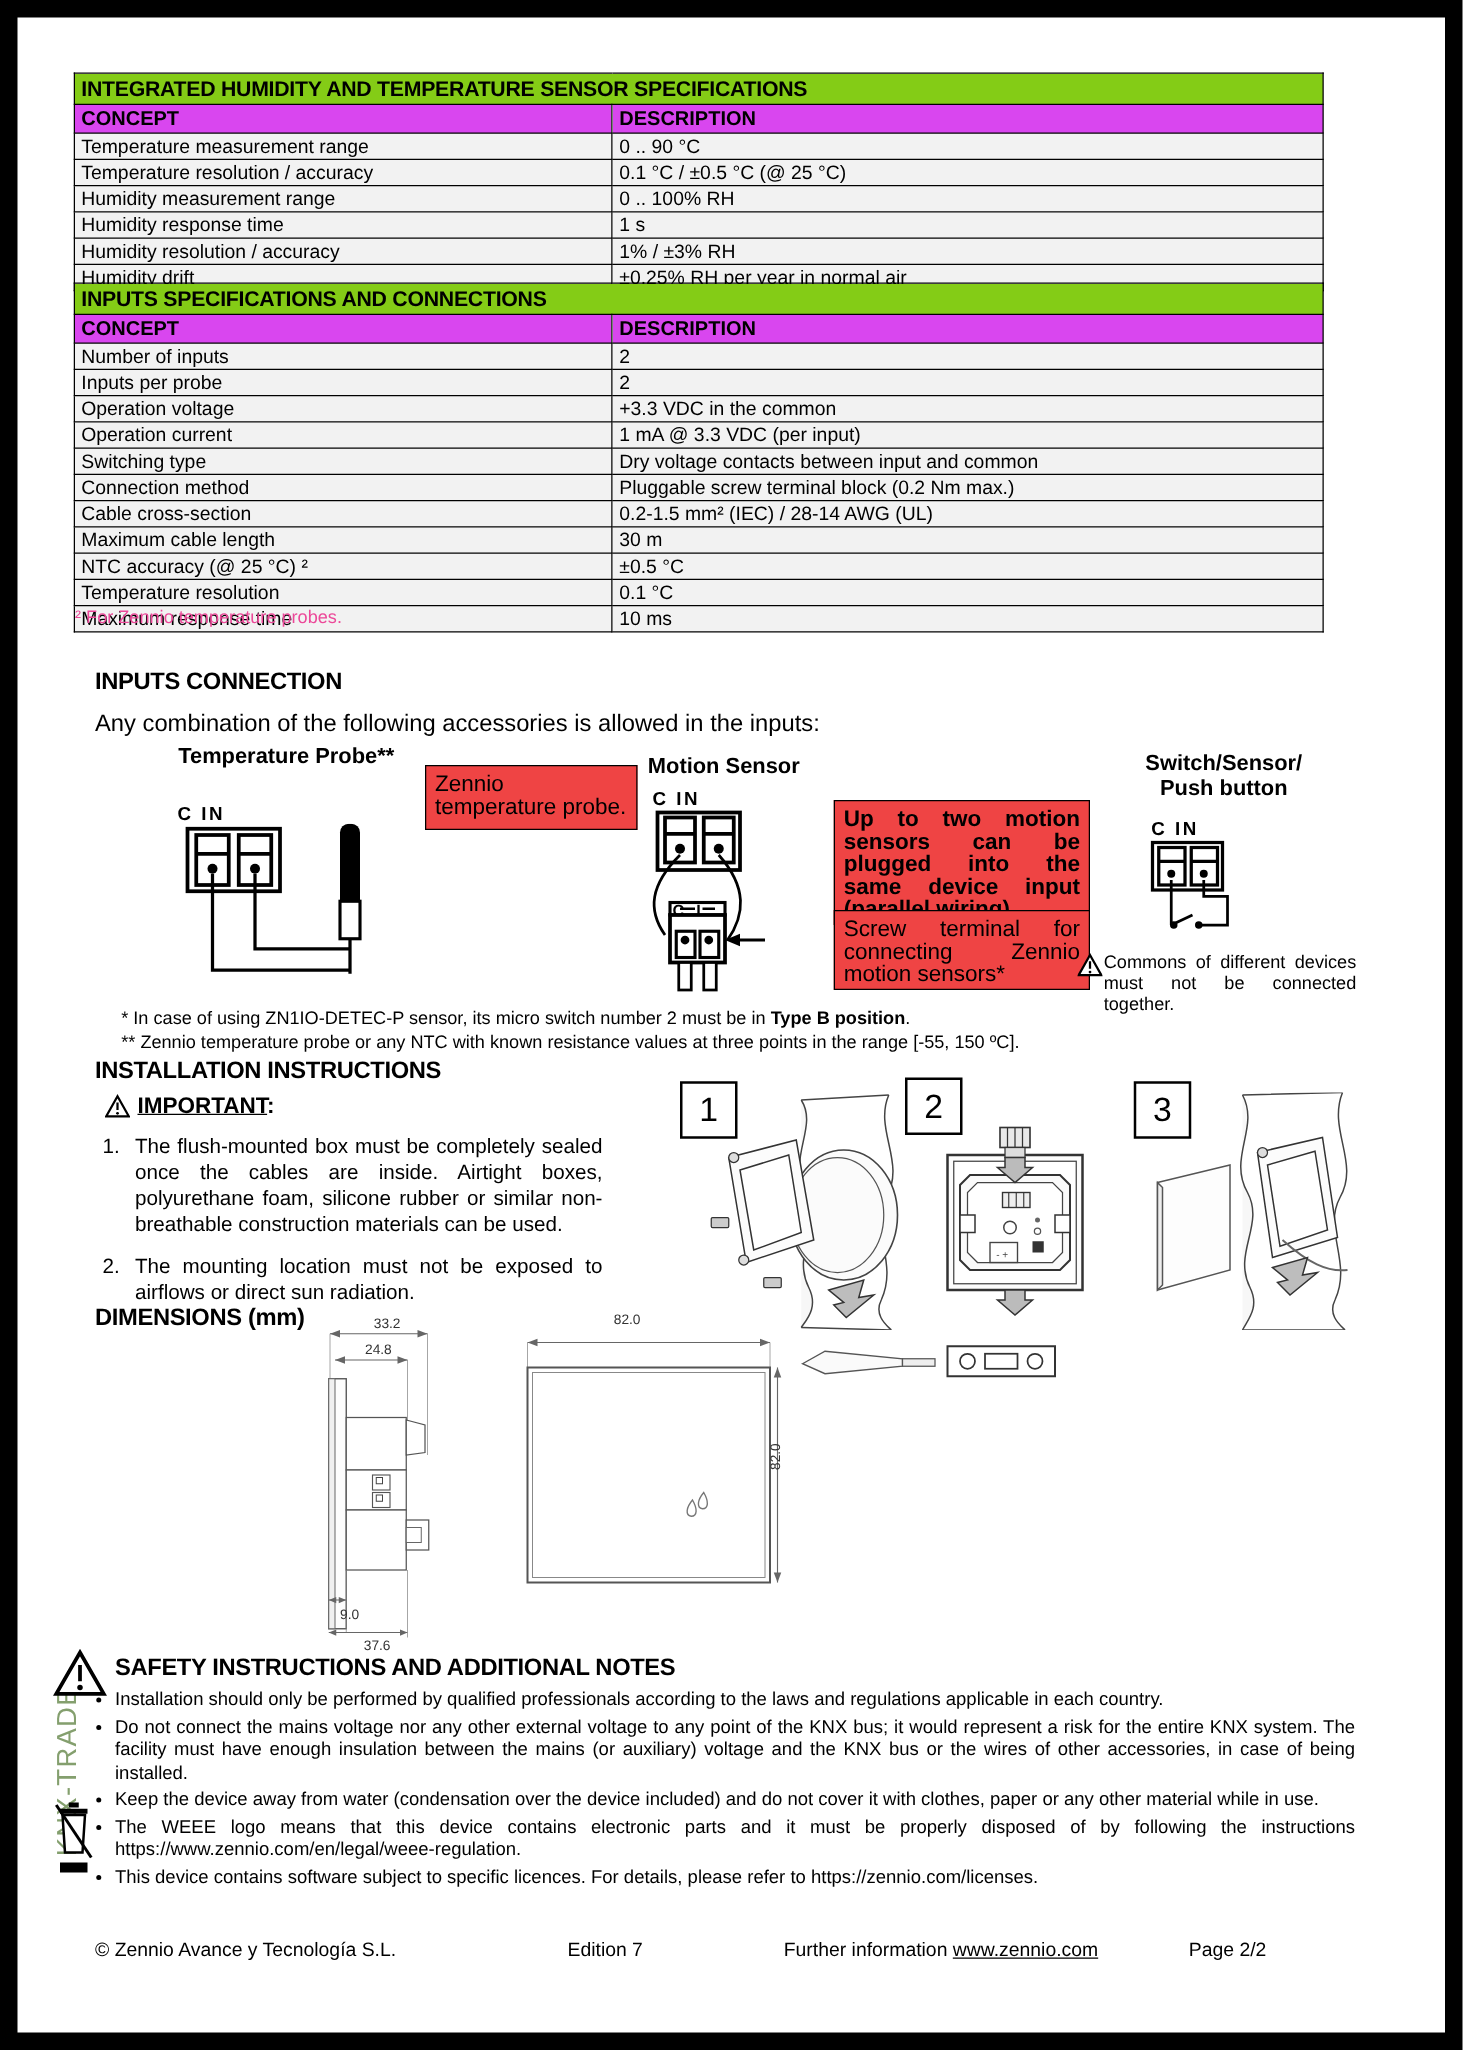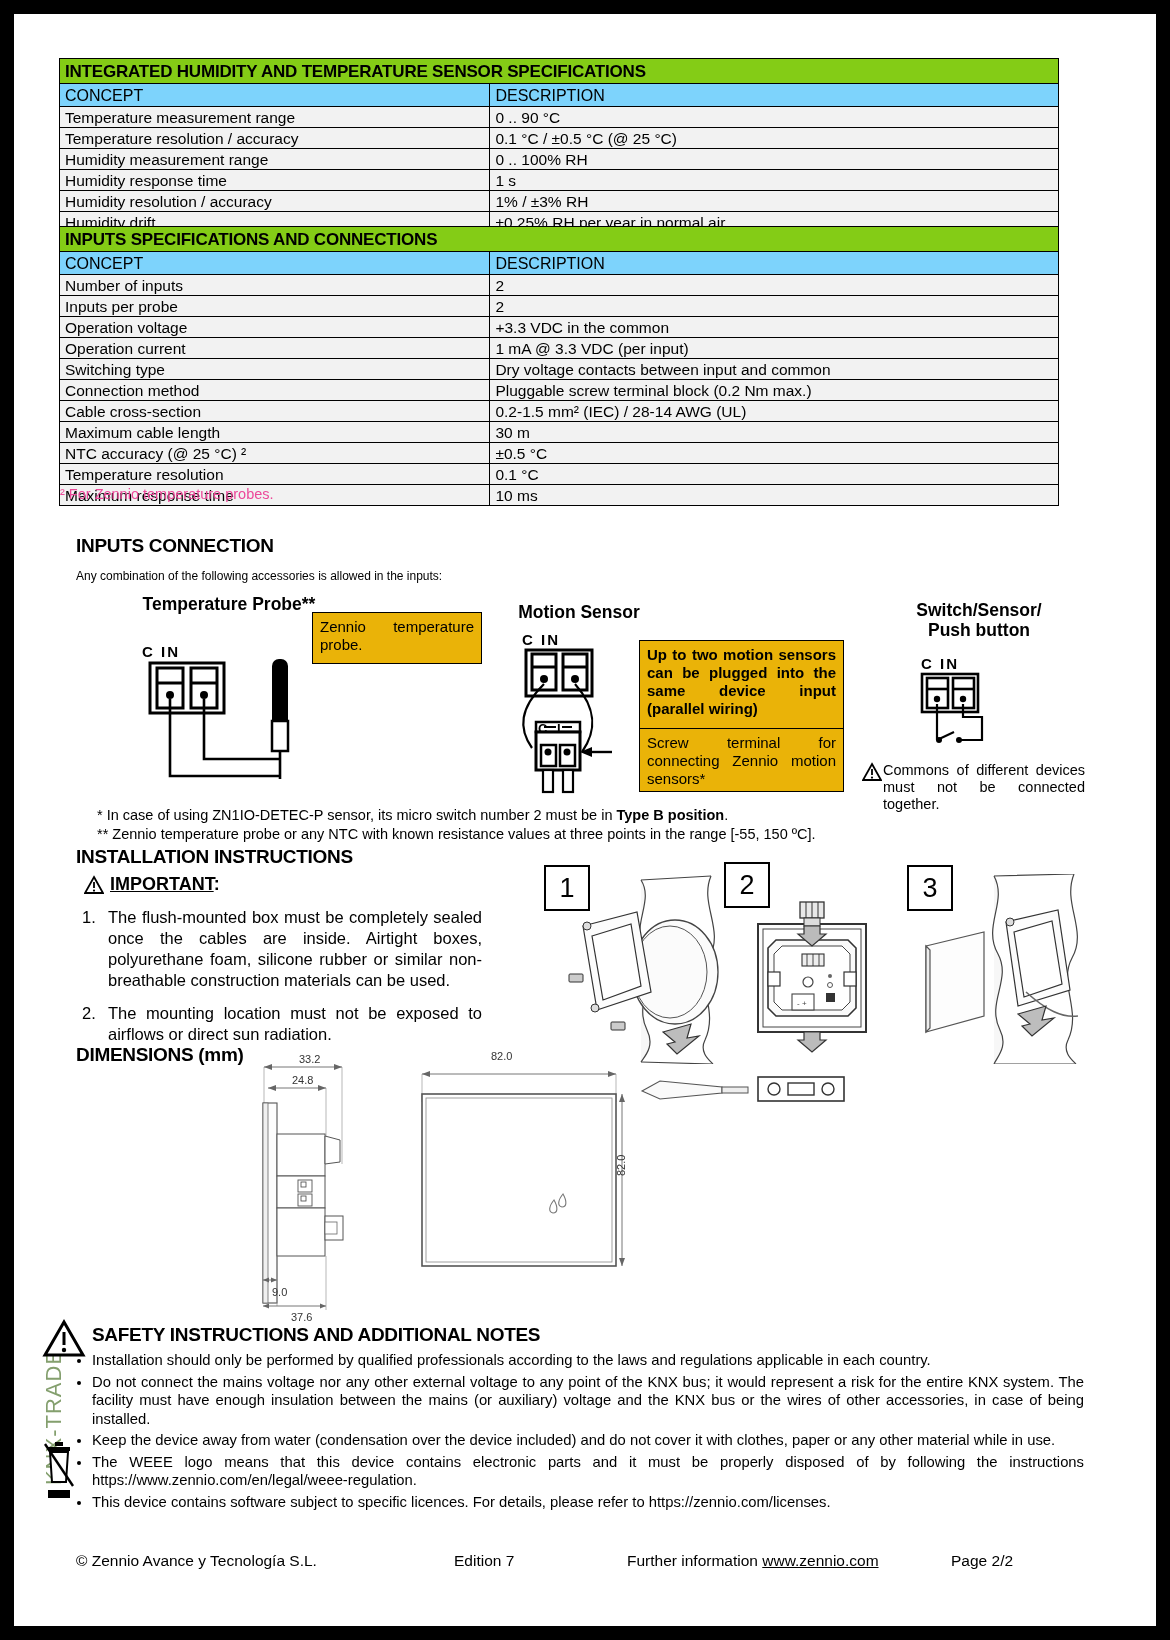--- a/index.html
+++ b/index.html
@@ -40,44 +40,44 @@
     font-family:"Liberation Sans", sans-serif;
     background:#f2f2f2;
     white-space:nowrap;
     overflow:hidden;
   }
   .spec .title td{
     font-weight:bold;font-size:17px;background:#84cc16;height:22px;
     letter-spacing:-.2px;
   }
   .spec .head td{
-    font-weight:normal;background:#7dd3fc;font-size:16px;height:20px;margin-left:38px;
+    font-weight:bold;background:#d946ef;font-size:16px;height:20px;margin-left:38px;
   }
   .c1{width:430px;}
   .c2{width:var(--c2);}
 
   .fnote{
     position:absolute;font-size:14.5px;color:#ec4899;
   }
 
   
   .h2{
     position:absolute;font-weight:bold;font-size:19px;
     letter-spacing:-.3px;
   }
-  .ptext{position:absolute;font-size:12px;}
+  .ptext{position:absolute;font-size:19px;}
 
   
   .diagtitle{
     position:absolute;font-weight:bold;font-size:17.5px;text-align:center;
   }
   .callout{
-    position:absolute;border:1.6px solid #000;background:#eab308;
-    font-size:15px;line-height:18px;text-align:justify;
-    padding:5px 7px;box-sizing:border-box;
+    position:absolute;border:1.6px solid #000;background:#ef4444;
+    font-size:18px;line-height:18px;text-align:justify;
+    padding:5px 7px;box-sizing:border-box;margin-left:28px;
   }
   .cin-lbl{
     position:absolute;font-weight:bold;font-size:15px;letter-spacing:2px;
   }
   .warnnote{
     position:absolute;font-size:14.5px;line-height:17px;text-align:justify;
   }
   .fn-small{position:absolute;font-size:14.5px;line-height:19px;}
   .fn-small b{font-weight:bold;}
 

